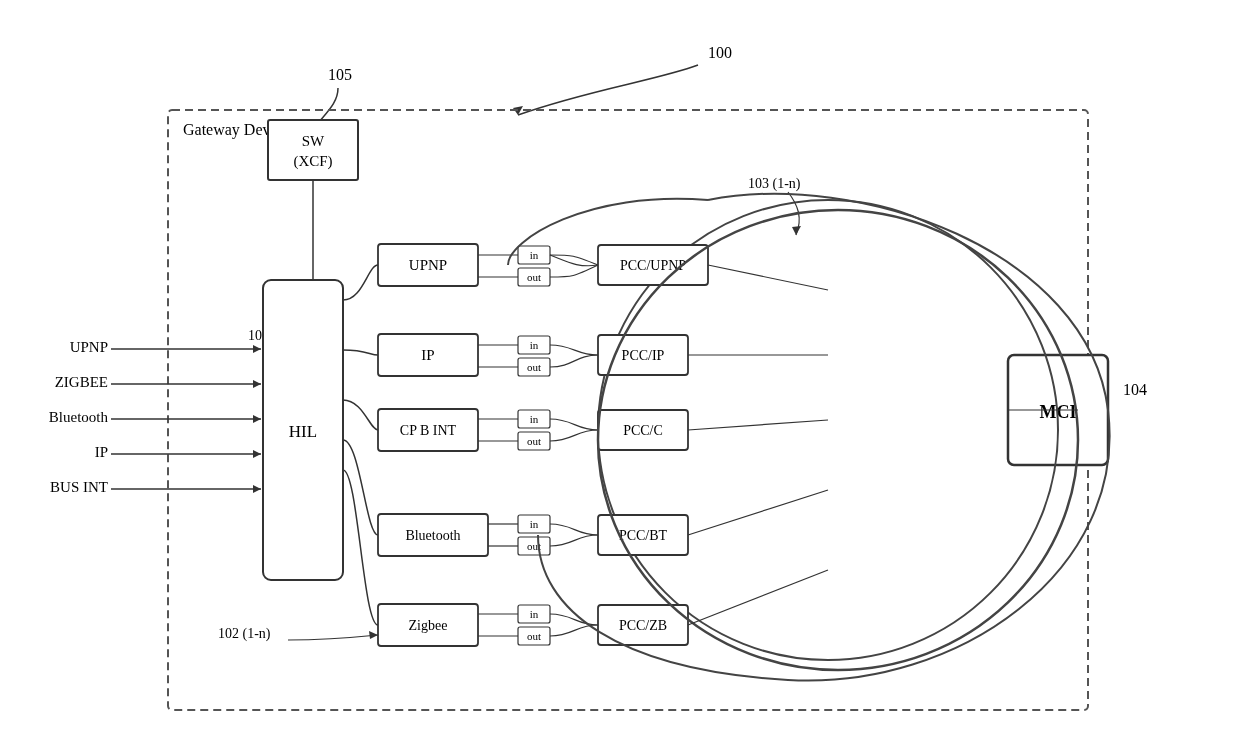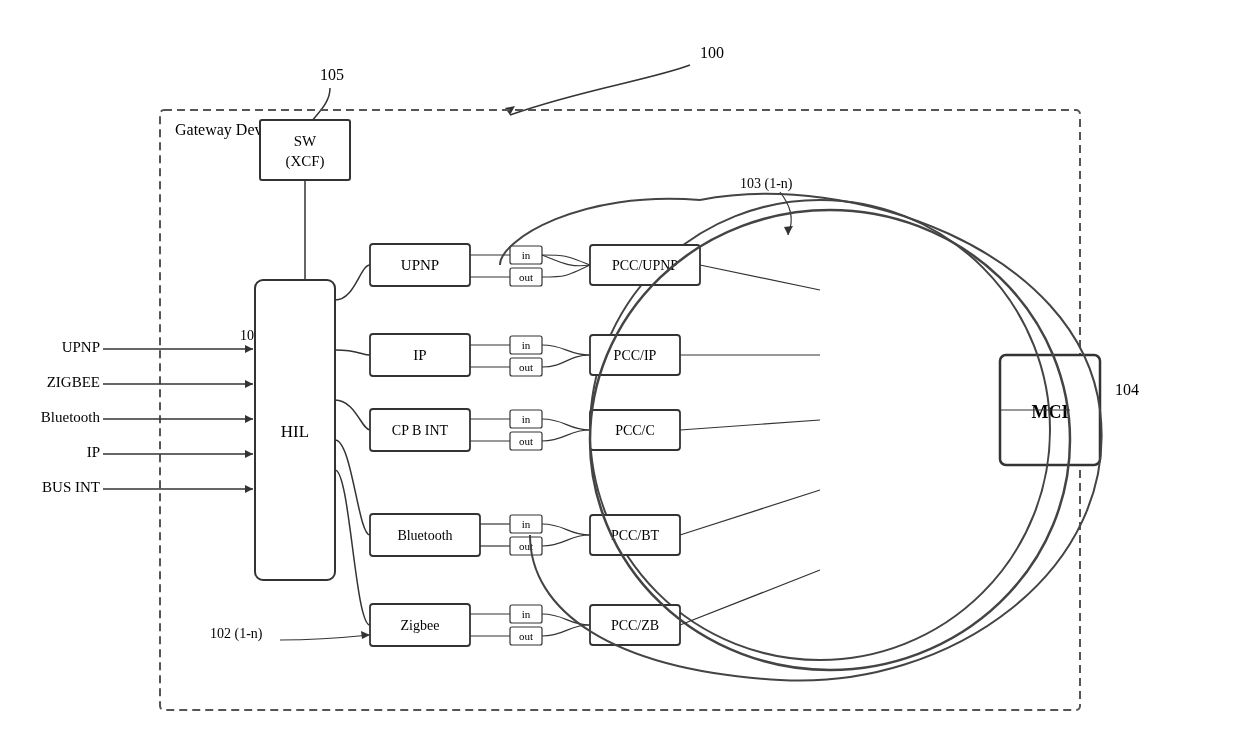--- a/index.html
+++ b/index.html
@@ -7,21 +7,21 @@
       background: #fff;
       font-family: 'Times New Roman', Times, serif;
       width: 1240px;
       height: 744px;
       overflow: hidden;
       position: relative;
     }
 
     .diagram-container {
       position: absolute;
-      top: 0; left: 0;
+      top: 0; left: 8px;
       width: 1108px;
       height: 744px;
     }
 
     svg {
       width: 1240px;
       height: 744px;
     }
   </style>
 </head>

